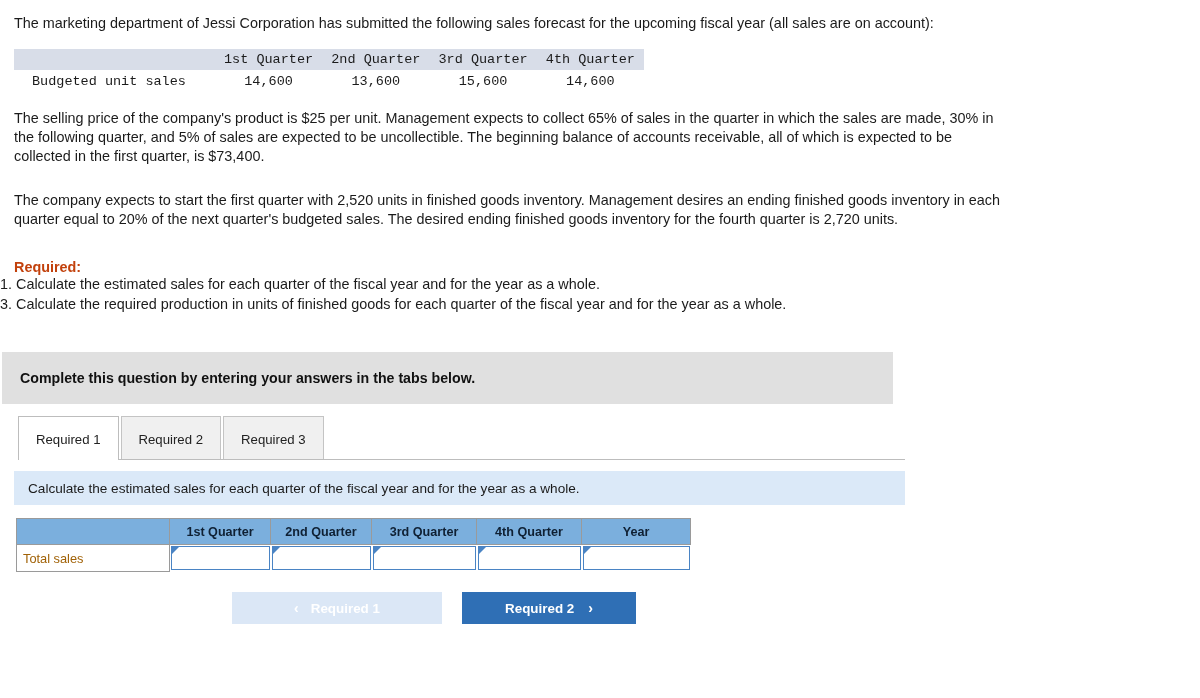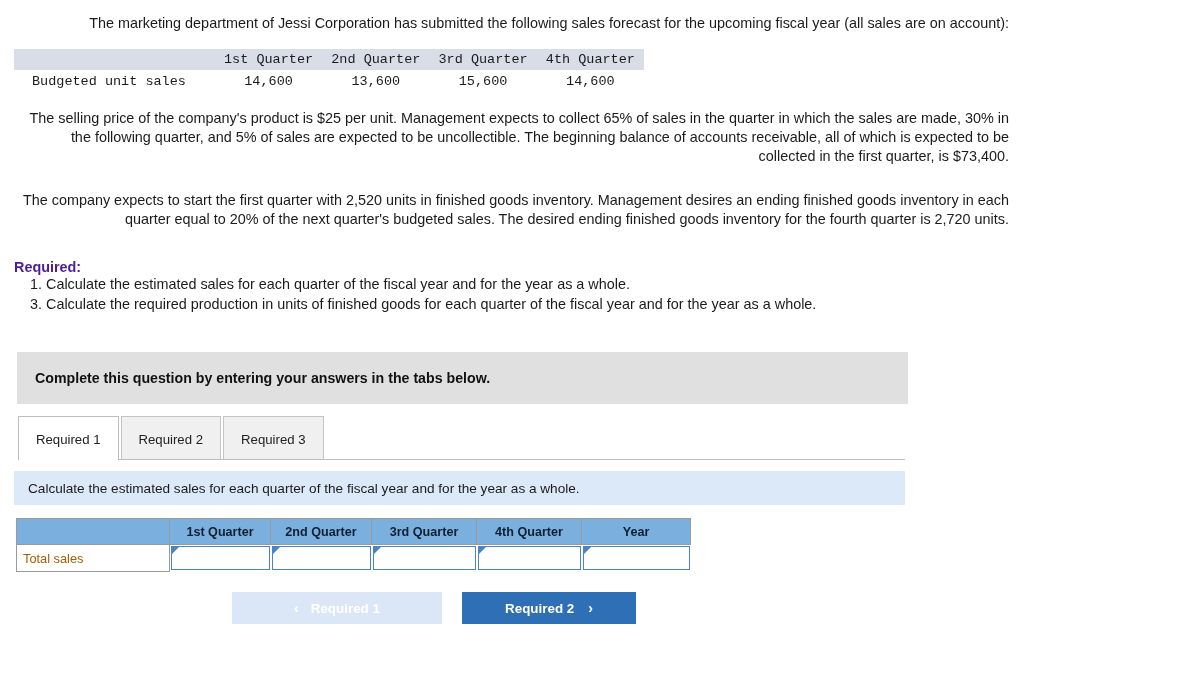--- a/index.html
+++ b/index.html
@@ -19,21 +19,20 @@
   .page { padding: 10px 0 0 0; }
 
   
   .para {
     font-size: 14.4px;
     line-height: 1.33;
     color: #1b1b1b;
     margin: 0 0 0 0;
     max-width: 995px;
     padding-left: 14px;
-    text-align: right;
   }
   .para.intro { padding-top: 4px; }
   .gap-18 { height: 18px; }
   .gap-24 { height: 24px; }
   .gap-30 { height: 30px; }
 
   
   .forecast-wrap {
     margin-left: 14px;
     margin-top: 16px;
@@ -59,32 +58,32 @@
     white-space: nowrap;
   }
   table.forecast td.rowlabel { text-align: left; padding-left: 18px; }
   table.forecast td.num { text-align: center; }
 
   
   .req-head {
     font-weight: bold;
     font-size: 14.4px;
     padding-left: 14px;
-    color: #4c1d95;
+    color: #c2410c;
   }
   .req-line {
     font-size: 14.4px;
     line-height: 1.36;
-    padding-left: 30px;
+    padding-left: 0;
     color: #1b1b1b;
   }
 
   
   .banner {
-    margin-left: 17px;
+    margin-left: 2px;
     width: 891px;
     height: 52px;
     background: #e0e0e0;
     display: flex;
     align-items: center;
     box-sizing: border-box;
     padding-left: 18px;
   }
   .banner-text {
     font-weight: bold;

